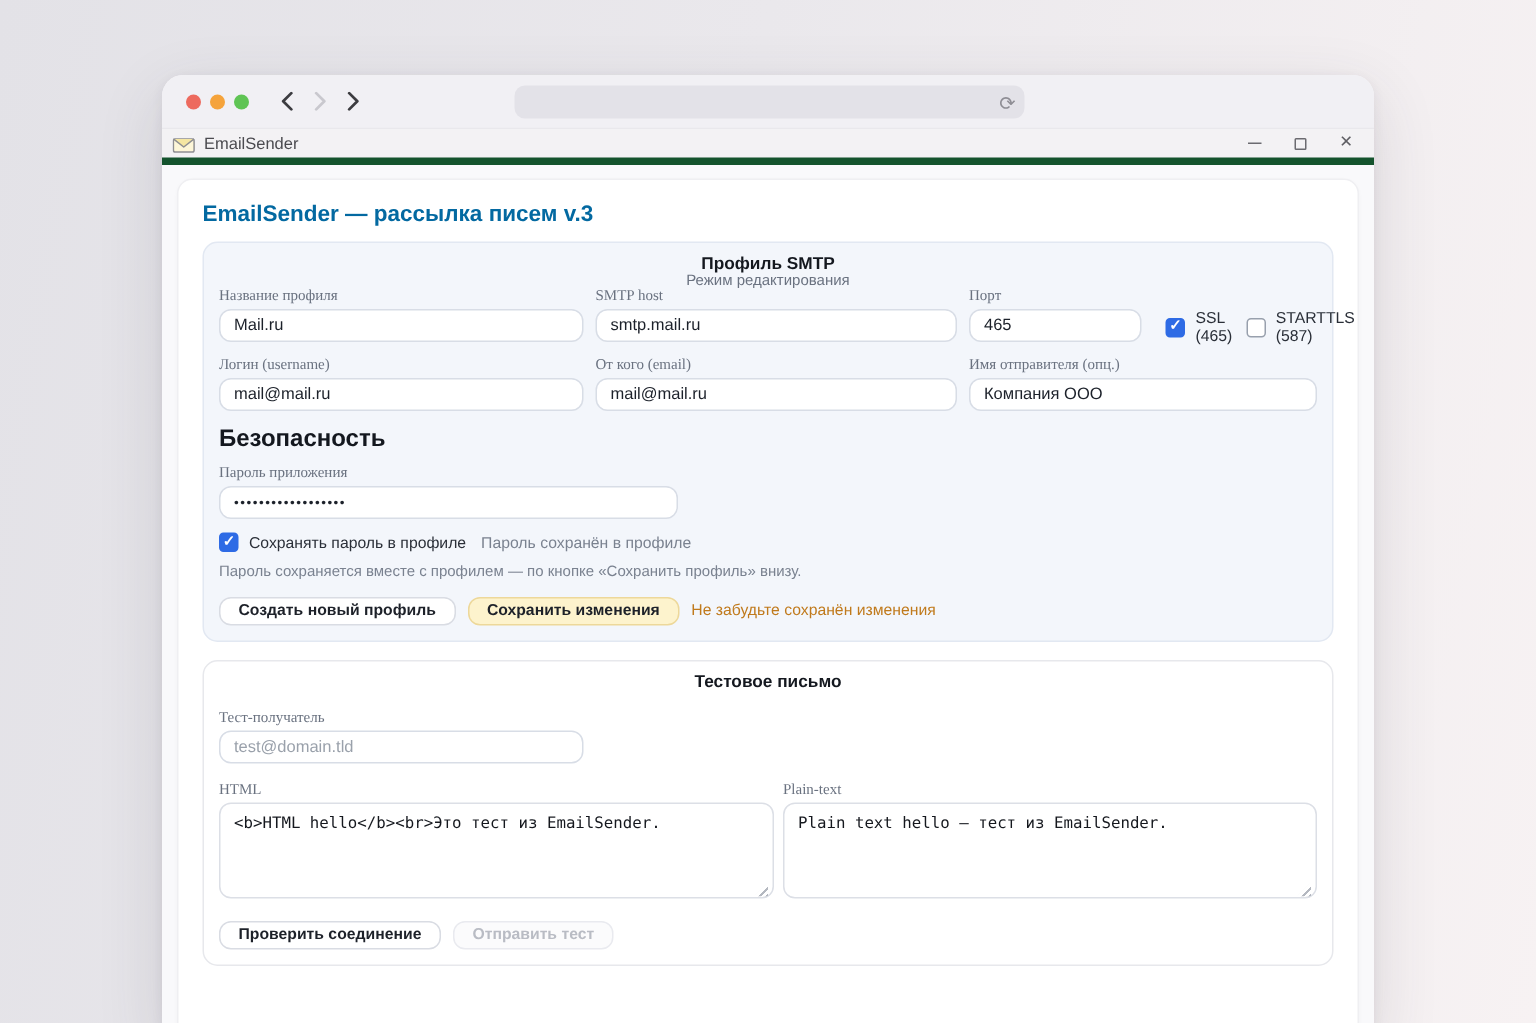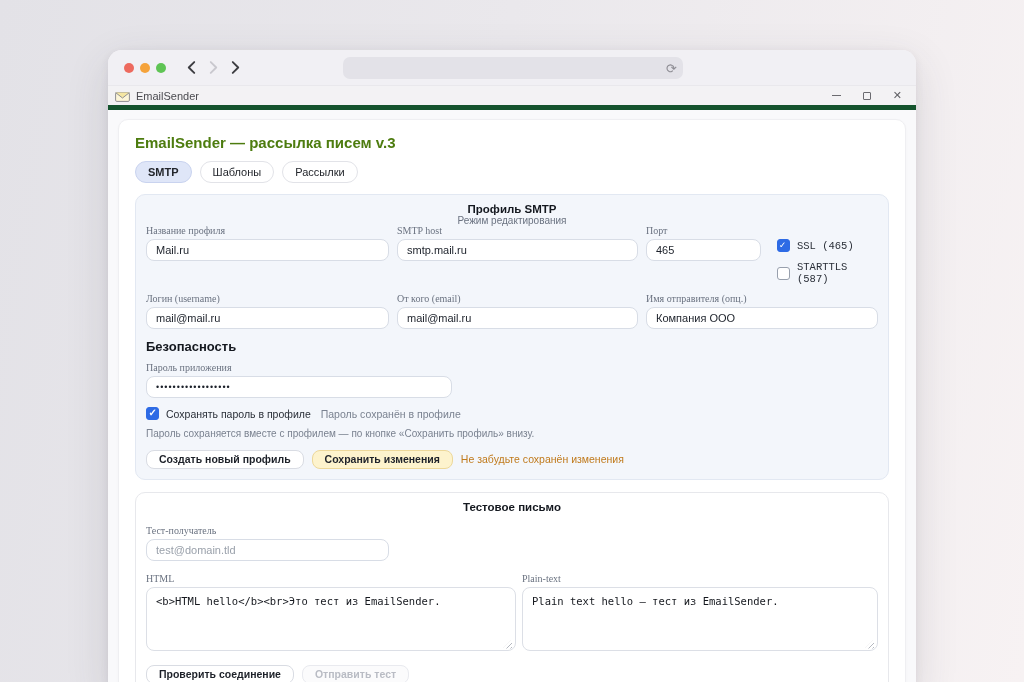--- a/index.html
+++ b/index.html
@@ -42,21 +42,21 @@
   .wc-min { display:inline-block; width:9px; border-top:1px solid #6b6b70; }
   .wc-max { display:inline-block; width:8px; height:8px; border:1px solid #6b6b70; border-radius:1px; }
   .wc-close { font-size:11px; line-height:1; }
 
   
   .content { height:calc(100% - 60px); background:#f9f9fb; padding:9px 10px; }
   .card {
     height:110%; background:#fff; border:1px solid #efeff2; border-radius:10px;
     box-shadow:0 1px 3px rgba(0,0,0,.03); padding:12px 16px 16px;
   }
-  h1.page-title { font-size:15px; font-weight:bold; color:#4d7c0f; margin:2px 0 10px; }
+  h1.page-title { font-size:15px; font-weight:bold; color:#0369a1; margin:2px 0 10px; }
 
   .tabs { display:flex; gap:8px; margin-bottom:11px; }
   .tab {
     height:22px; padding:0 12px; border-radius:11px; border:1px solid #e2e3e8;
     background:#fff; font-size:11px; display:flex; align-items:center; color:#23262c;
     cursor:default;
   }
   .tab.active { background:#dfe6f8; border-color:#c9d3ef; font-weight:bold; }
 
   
@@ -72,30 +72,30 @@
   .flabel { display:block; font-size:10px; color:#6a7280; margin-bottom:3px;font-family:Liberation Serif, serif; }
   input.field {
     height:22px; width:100%; border:1px solid #d8dde6; border-radius:8px; background:#fff;
     padding:0 9px; font-size:11px; color:#1c212a; font-family:"Liberation Sans",sans-serif; outline:none;
   }
   input.field::placeholder { color:#9aa1ab; }
 
   .grid-r1 { display:grid; grid-template-columns:243px 241px 115px auto; column-gap:8px; }
   .grid-r2 { display:grid; grid-template-columns:243px 241px 1fr; column-gap:8px; margin-top:8px; }
 
-  .cbcol { padding-top:14px; display:flex; flex-direction:column; gap:9px; padding-left:8px;font-family:Liberation Mono, monospace; }
+  .cbcol { padding-top:14px; display:flex; gap:9px; padding-left:8px; }
   .cbrow { display:flex; align-items:center; gap:7px; font-size:10.5px; color:#2a2f38; }
   .cb {
     width:13px; height:13px; border:1.5px solid #98a0ad; border-radius:3px; background:#fff;
     position:relative; flex:none; cursor:pointer;
   }
   .cb.on { background:#2e6be5; border-color:#2e6be5; }
   .cb.on::after { content:"✓"; position:absolute; left:1.5px; top:-1.5px; color:#fff; font-size:10px; font-weight:bold; }
 
-  .sec-title { font-size:13px; font-weight:bold; color:#14181f; margin-top:10px; }
+  .sec-title { font-size:16px; font-weight:bold; color:#14181f; margin-top:10px; }
   .pw-block { margin-top:8px; width:306px; }
   .checkline { display:flex; align-items:center; gap:7px; margin-top:9px; }
   .status-text { font-size:10.5px; color:#7a8290; margin-left:3px; }
   .note { font-size:10px; color:#7a8290; line-height:1.45; max-width:520px; margin-top:7px; }
 
   .btnrow { display:flex; align-items:center; gap:8px; margin-top:8px; }
   .btn {
     height:19px; padding:0 12px; border-radius:8px; border:1px solid #d9dce3; background:#fff;
     font-size:10.5px; font-weight:600; color:#1d2129; font-family:"Liberation Sans",sans-serif; cursor:pointer;
   }
@@ -155,25 +155,20 @@
         <span class="wc-max"></span>
         <span class="wc-close">✕</span>
       </div>
     </div>
 
     <div class="content">
       <div class="card">
 
         <h1 class="page-title">EmailSender — рассылка писем v.3</h1>
 
-        <div class="tabs">
-          <div class="tab active">SMTP</div>
-          <div class="tab">Шаблоны</div>
-          <div class="tab">Рассылки</div>
-        </div>
 
         <div class="panel-smtp">
           <div class="panel-head">
             <span class="panel-title">Профиль SMTP</span>
             <span class="mode">Режим редактирования</span>
           </div>
 
           <div class="grid-r1">
             <div>
               <label class="flabel">Название профиля</label>

